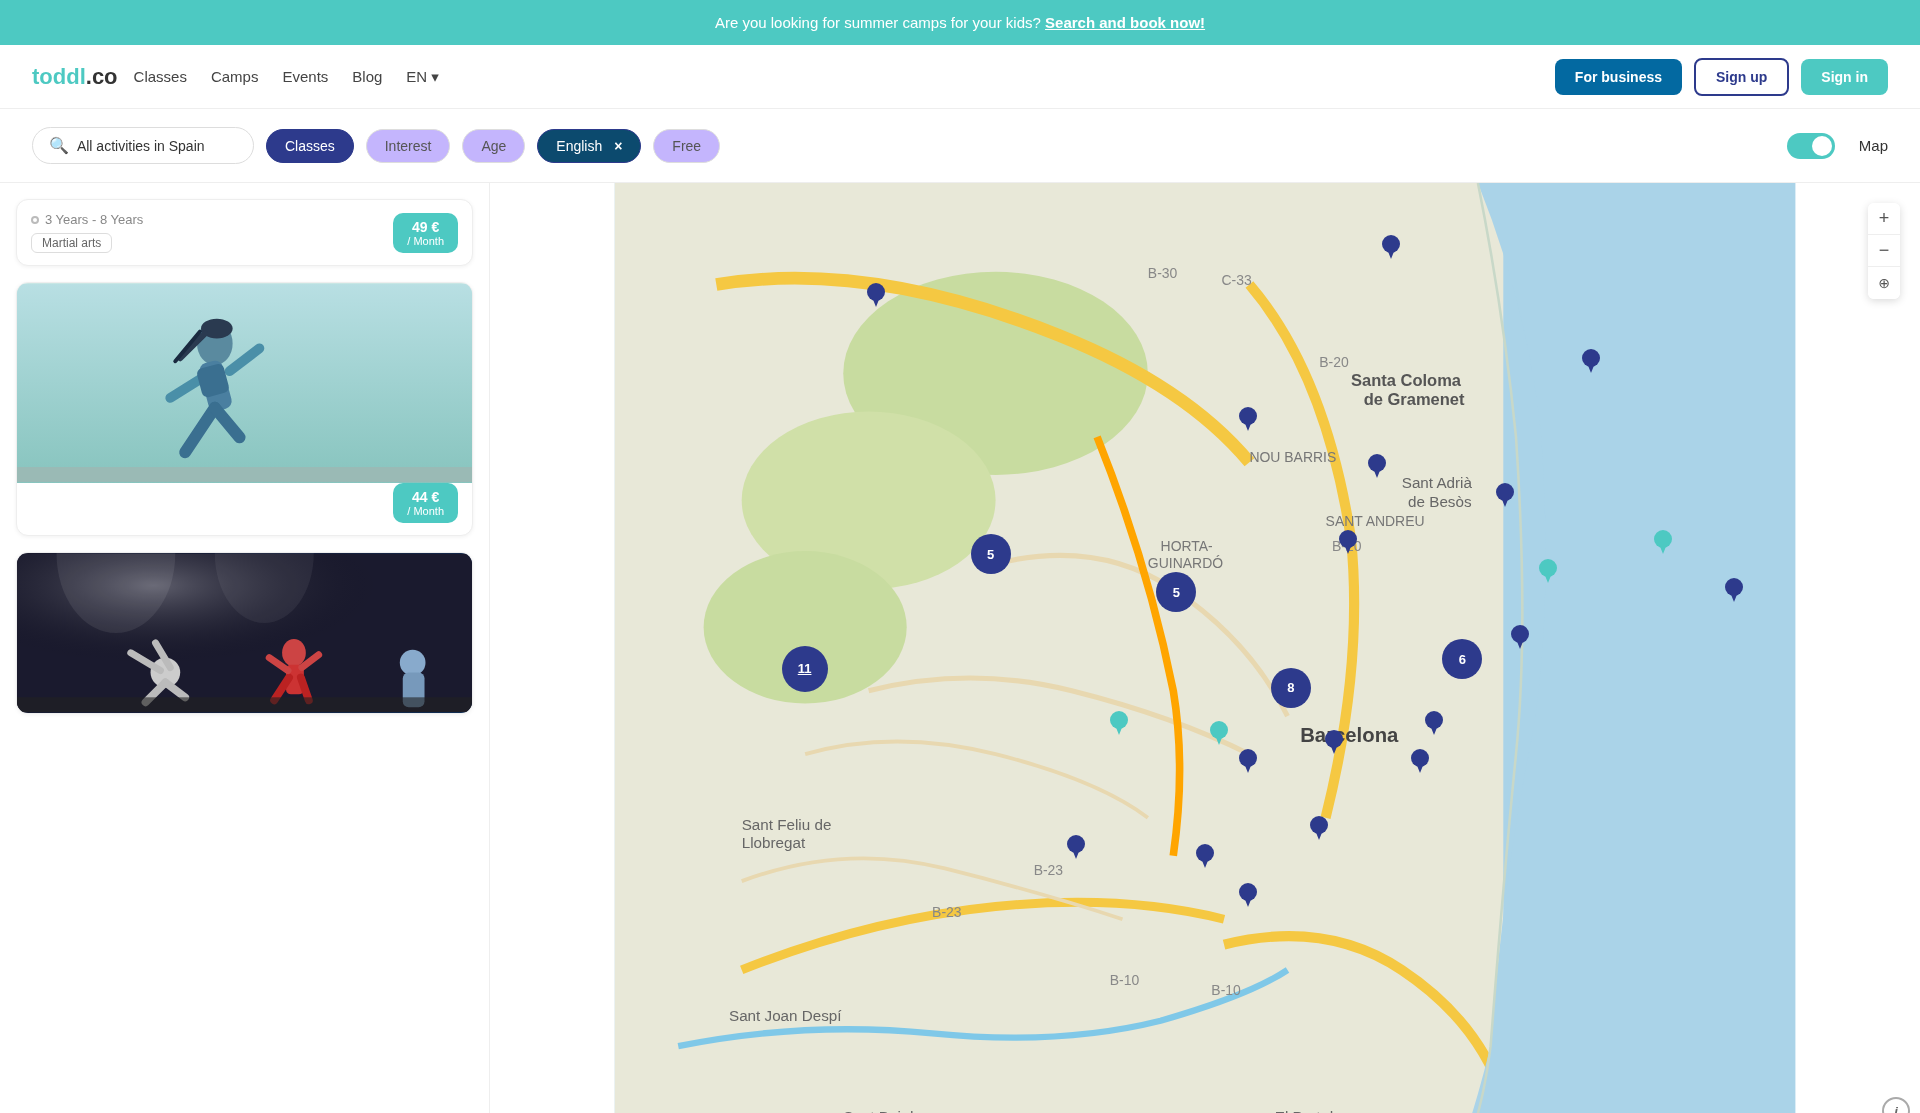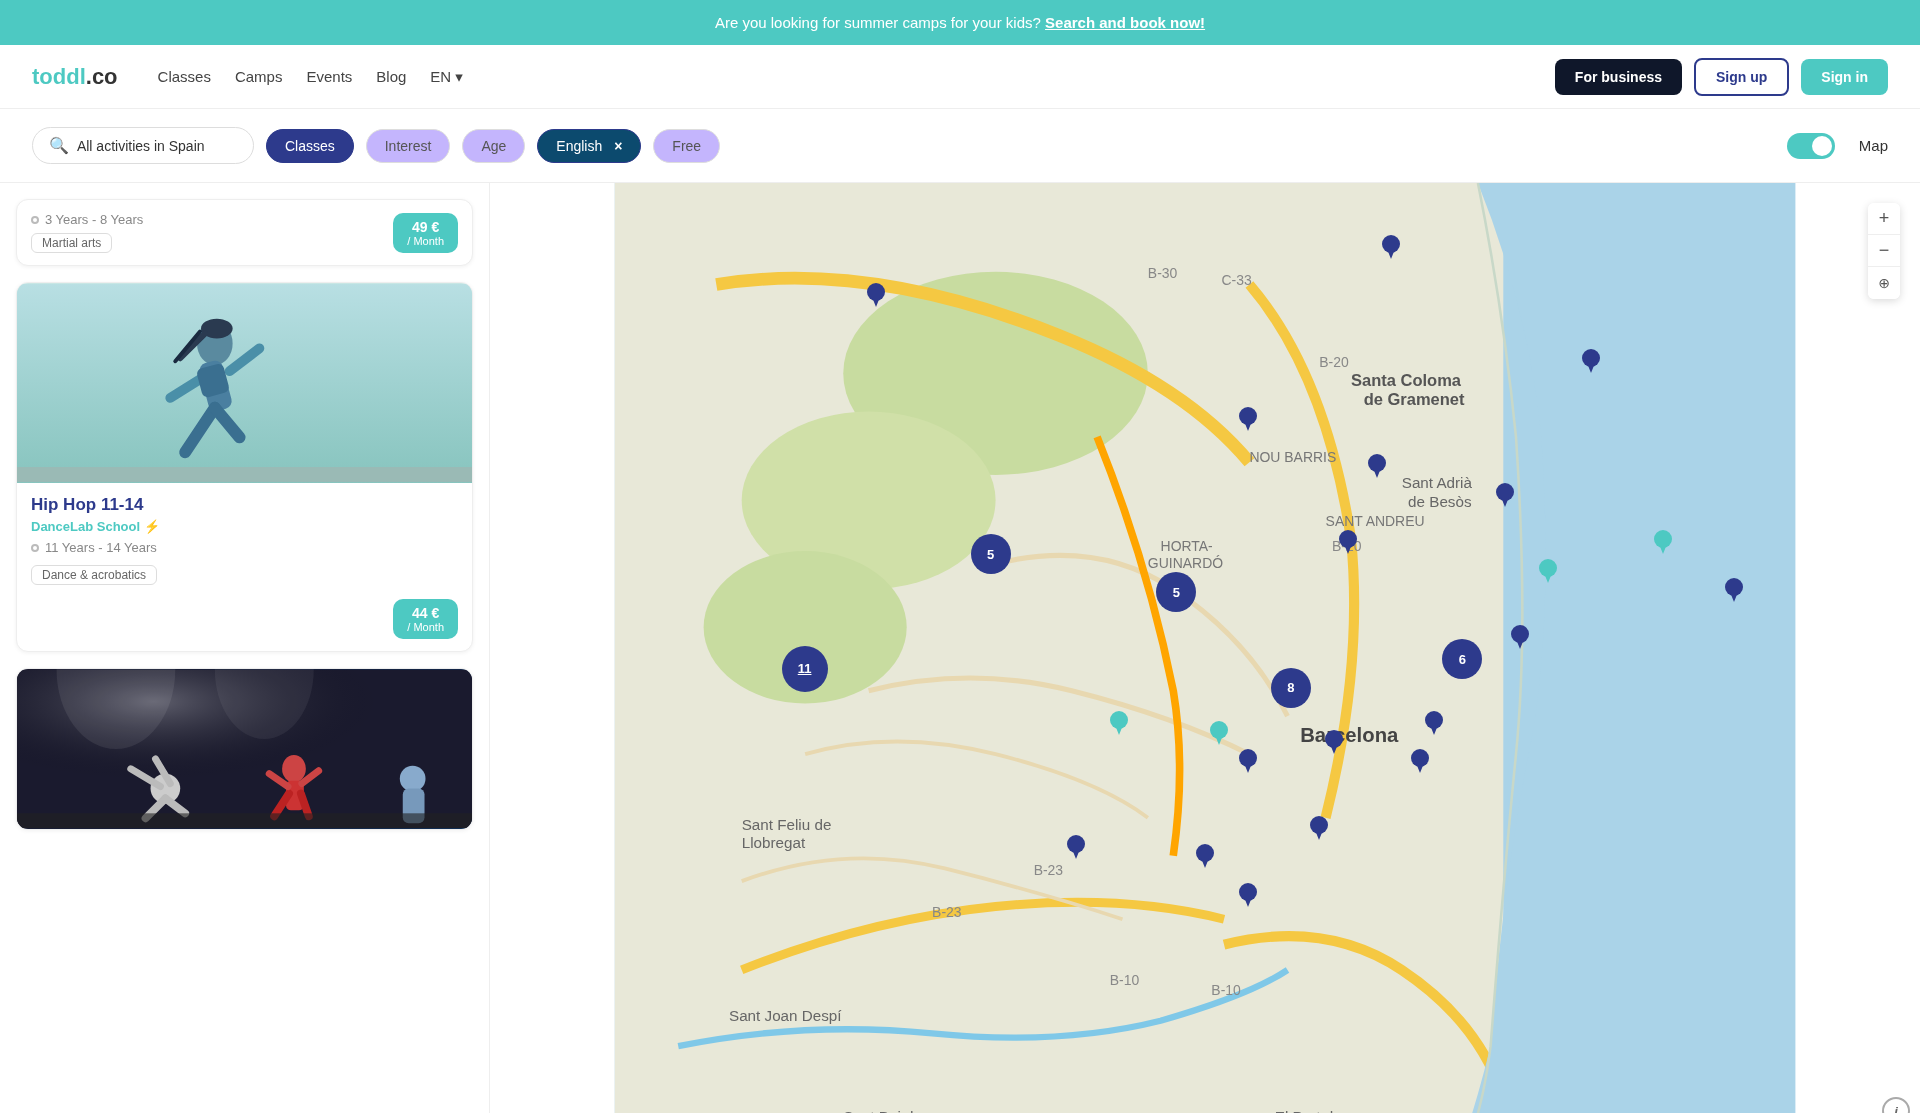--- a/index.html
+++ b/index.html
@@ -15,37 +15,37 @@
     }
     .top-banner a { color: #fff; font-weight: bold; text-decoration: underline; }
 
     
     .navbar {
       display: flex;
       align-items: center;
       padding: 0 32px;
       height: 64px;
       border-bottom: 1px solid #eee;
-      gap: 40px;
+      gap: 16px;
     }
     .logo {
       font-size: 22px;
       font-weight: 700;
       color: #4dc9c2;
     }
     .logo span { color: #333; }
     .nav-links { display: flex; gap: 24px; align-items: center; }
     .nav-links a { text-decoration: none; color: #444; font-size: 15px; }
     .lang-btn {
       background: none; border: none; cursor: pointer;
       color: #444; font-size: 15px; display: flex; align-items: center; gap: 4px;
     }
     .nav-right { margin-left: auto; display: flex; gap: 12px; align-items: center; }
     .btn-business {
-      background: #0f172a; color: #fff; border: none;
+      background: #0369a1; color: #fff; border: none;
       padding: 10px 20px; border-radius: 8px; cursor: pointer; font-size: 14px; font-weight: 600;
     }
     .btn-signup {
       background: #fff; color: #2d3a8c; border: 2px solid #2d3a8c;
       padding: 9px 20px; border-radius: 8px; cursor: pointer; font-size: 14px; font-weight: 600;
     }
     .btn-signin {
       background: #4dc9c2; color: #fff; border: none;
       padding: 10px 20px; border-radius: 8px; cursor: pointer; font-size: 14px; font-weight: 600;
     }
@@ -301,32 +301,20 @@
           <line x1="215" y1="88" x2="245" y2="65" stroke="#4a8fa8" stroke-width="10" stroke-linecap="round"></line>
 
           <ellipse cx="202" cy="45" rx="16" ry="10" fill="#2a3a50"></ellipse>
           <line x1="190" y1="50" x2="165" y2="75" stroke="#2a3a50" stroke-width="6" stroke-linecap="round"></line>
           <line x1="185" y1="48" x2="160" y2="78" stroke="#1a2a40" stroke-width="4" stroke-linecap="round"></line>
 
           <rect x="184" y="82" width="28" height="30" rx="6" fill="#3a6f90" transform="rotate(-15, 200, 97)"></rect>
 
           <rect x="0" y="185" width="460" height="15" fill="#9abab5"></rect>
         </svg>
-      </div>
-      <div class="card-body">
-        <h3 class="card-title">Hip Hop 11-14</h3>
-        <div class="card-school">
-          <span>DanceLab School</span>
-          <span class="lightning">⚡</span>
-        </div>
-        <div class="card-age">
-          <span class="age-dot"></span>
-          <span>11 Years - 14 Years</span>
-        </div>
-        <span class="card-tag">Dance &amp; acrobatics</span>
       </div>
       <div class="card-footer">
         <div class="price-badge">
           <div>44 €</div>
           <div class="per-month">/ Month</div>
         </div>
       </div>
     </div>
 
     <div class="activity-card">

